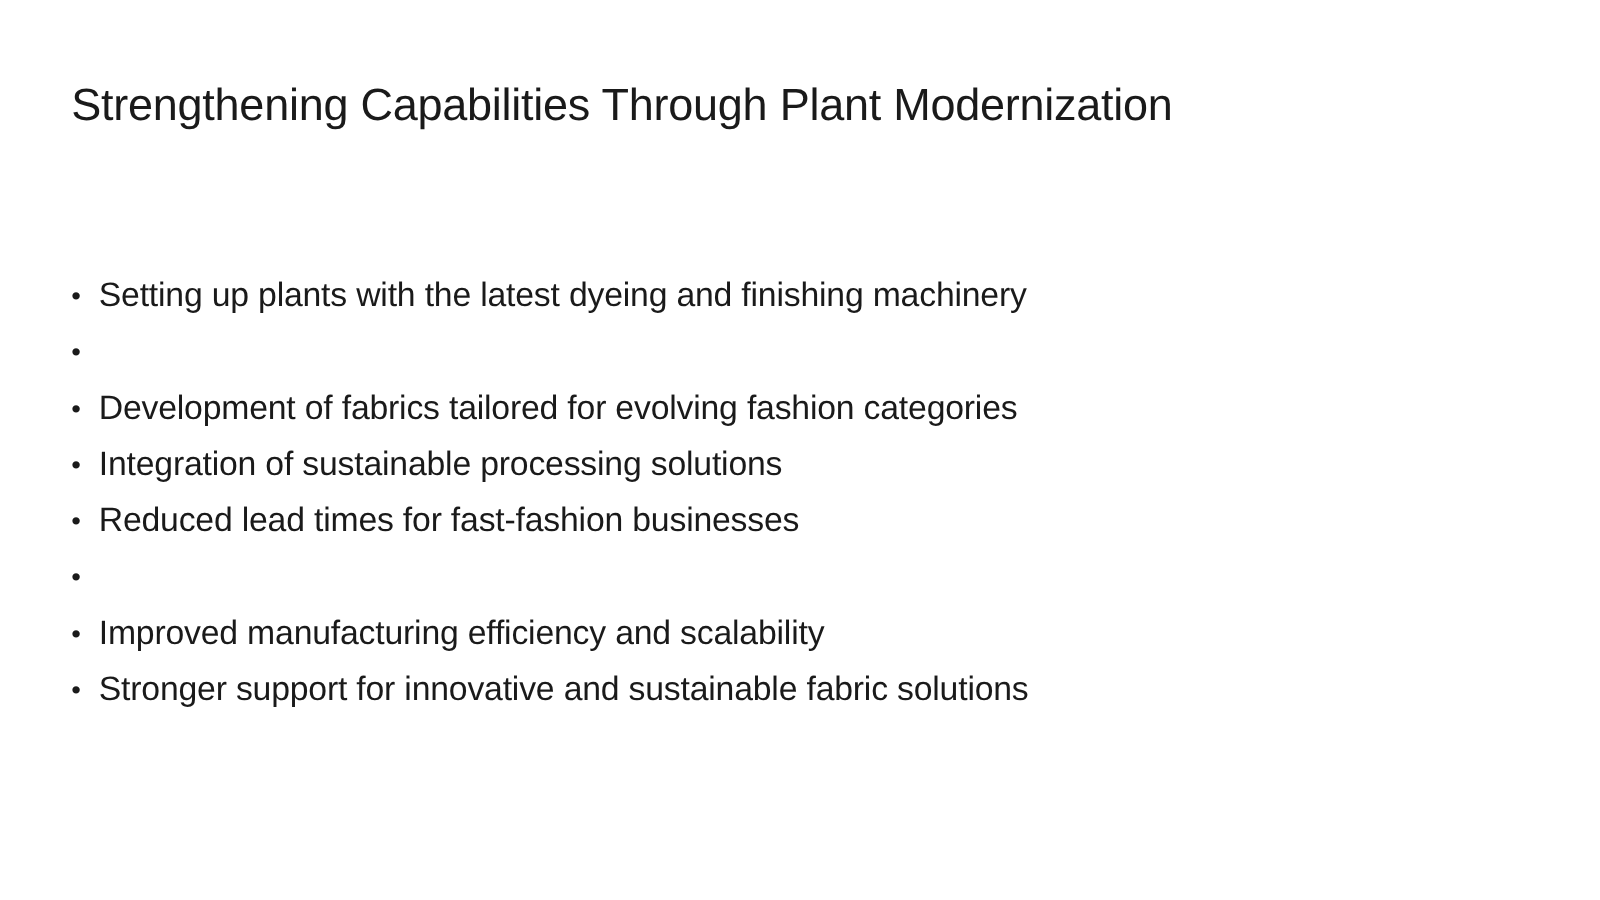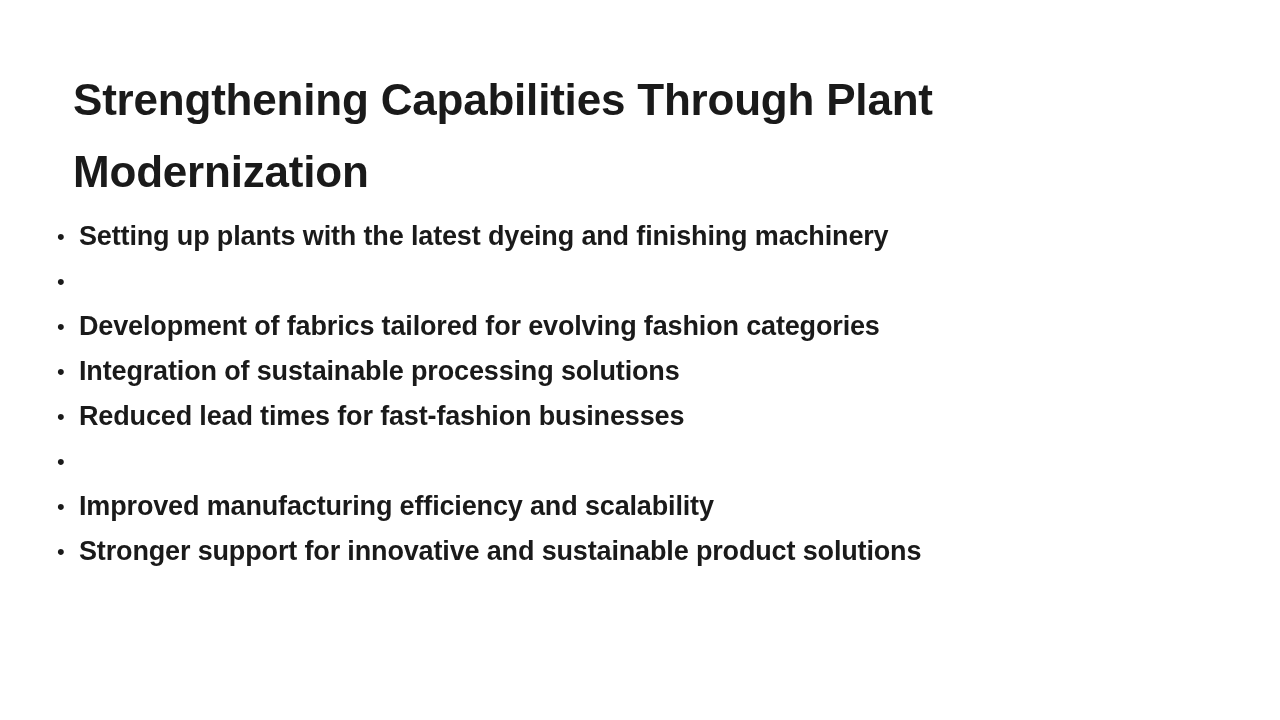--- a/index.html
+++ b/index.html
@@ -22,27 +22,27 @@
     height: 720px;
     background: #ffffff;
     box-sizing: border-box;
   }
 
   .slide-title {
     position: absolute;
     left: 57px;
     top: 48px;
     width: 1150px;
-    font-size: 44px;
+    font-size: 36px;
     line-height: 72px;
-    font-weight: 700;
+    font-weight: 400;
     letter-spacing: -0.2px;
     color: #1a1a1a;
     white-space: pre-wrap;
-    margin: 16px;
+    margin: 0;
   }
 
   .bullet-list {
     position: absolute;
     left: 57px;
     top: 214px;
     width: 1190px;
     list-style: none;
     margin: 0;
     padding: 0;
@@ -64,21 +64,20 @@
     width: 22px;
     text-align: left;
     font-size: 22px;
     line-height: 45px;
     color: #1a1a1a;
   }
 
   .bullet-text {
     flex: 0 1 auto;
     line-height: 45px;
-    font-weight: bold;
   }
 </style>
 </head>
 <body>
 
 <div class="slide">
 
   <h1 class="slide-title">Strengthening Capabilities Through Plant Modernization</h1>
 
   <ul class="bullet-list">
@@ -103,17 +102,17 @@
       </li>
       <li class="bullet-item">
         <span class="bullet-marker">•</span>
       </li>
       <li class="bullet-item">
         <span class="bullet-marker">•</span>
         <span class="bullet-text">Improved manufacturing efficiency and scalability</span>
       </li>
       <li class="bullet-item">
         <span class="bullet-marker">•</span>
-        <span class="bullet-text">Stronger support for innovative and sustainable product solutions</span>
+        <span class="bullet-text">Stronger support for innovative and sustainable fabric solutions</span>
       </li>
     </ul>
 
 </div>
 
 </body></html>

